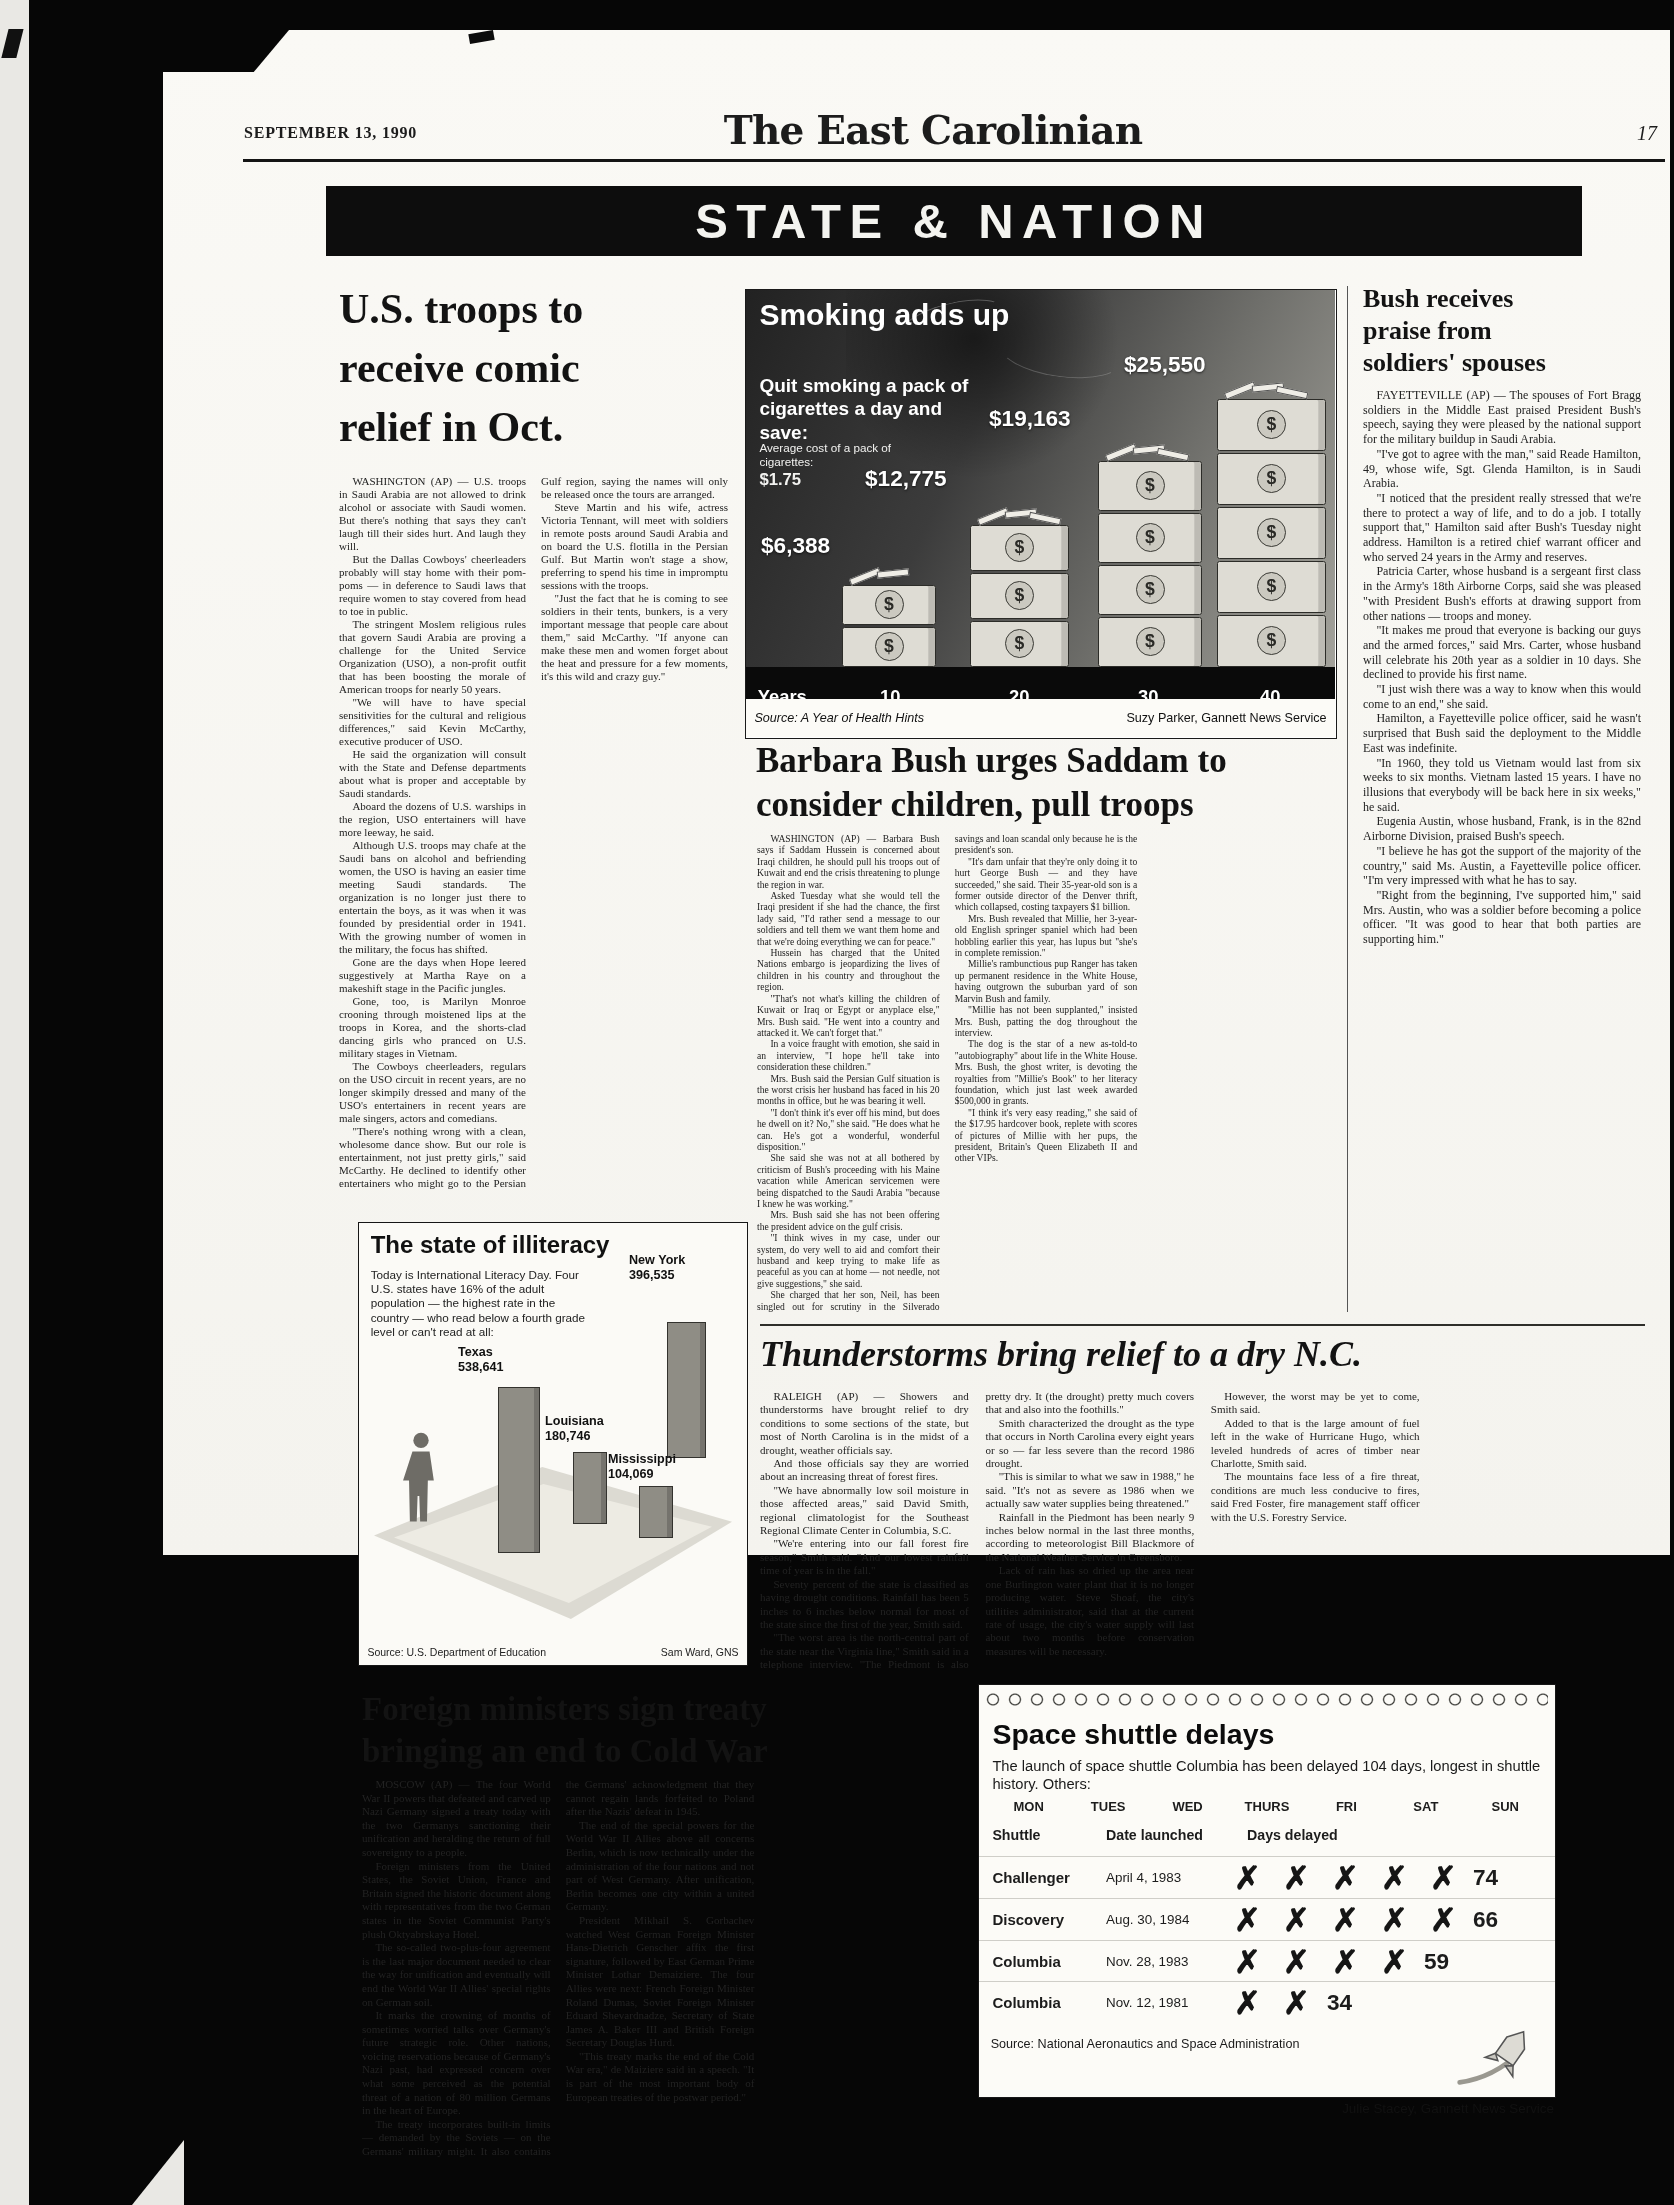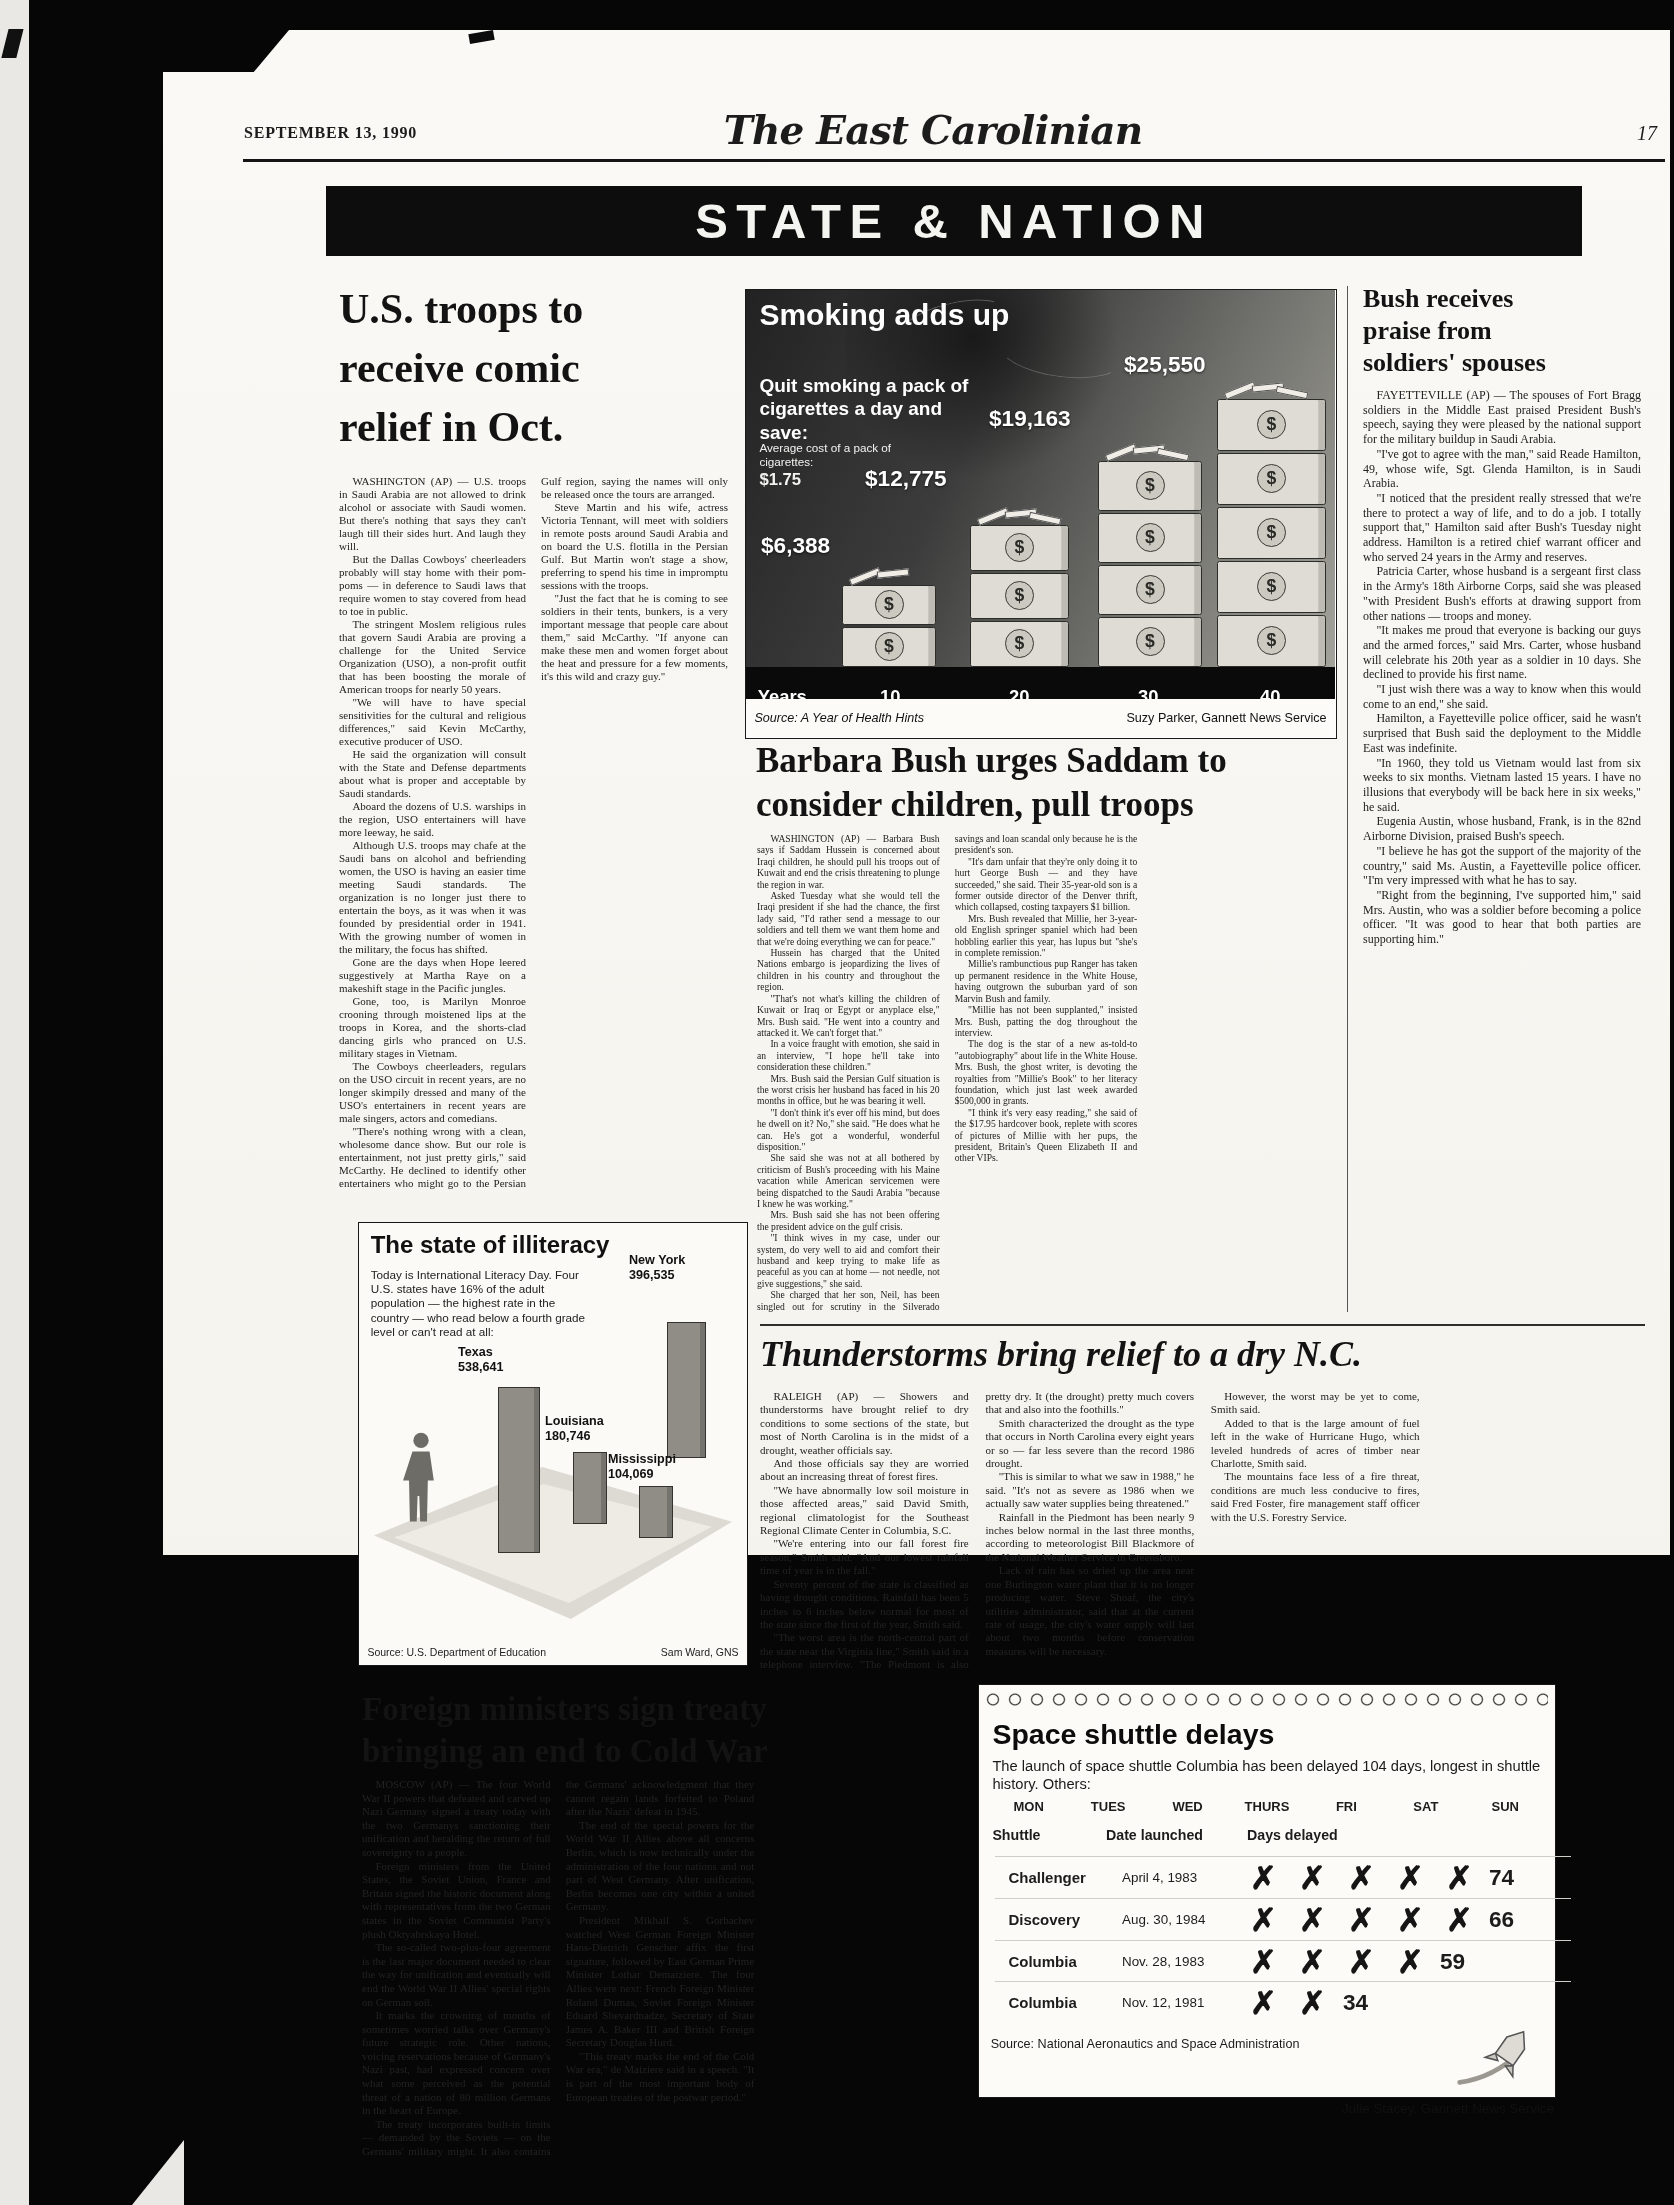--- a/index.html
+++ b/index.html
@@ -9,21 +9,21 @@
   #canvas{position:absolute;left:0;top:0;width:1674px;height:2205px;}
   .scan-strip{left:0;top:0;width:28.5px;height:2205px;background:#e9e8e4;}
   .mark1{left:5px;top:28.5px;width:15px;height:28.5px;background:#111;transform:skewX(-14deg);}
   .curl{left:132px;top:2140px;width:52px;height:65px;background:#e9e8e4;clip-path:polygon(100% 0,100% 100%,0 100%);}
   .paper{left:163px;top:30px;width:1507px;height:1525px;background:linear-gradient(#faf9f5,#f4f3ee);}
   .corner-blotch{left:0;top:0;width:126px;height:42px;background:#060606;clip-path:polygon(0 0,100% 0,72% 100%,0 100%);}
   .staple{left:306px;top:1.7px;width:25px;height:10px;background:#0c0c0c;transform:rotate(-10deg);}
 
   .dateline{left:81px;top:94px;font-size:16px;font-weight:bold;letter-spacing:0.8px;}
   .masthead{left:519px;top:77px;width:502px;text-align:center;font-family:"DejaVu Serif",serif;
-            font-weight:bold;font-size:39px;letter-spacing:-0.8px;font-style:italic;}
+            font-weight:bold;font-size:39px;letter-spacing:-0.8px;}
   .pagenum{left:1474px;top:92px;font-style:italic;font-size:20px;}
   .rule-header{left:80px;top:129px;width:1422px;height:3.3px;background:#141414;}
   .banner{left:163px;top:156px;width:1256px;height:70px;background:#0d0d0d;display:flex;
           align-items:center;justify-content:center;}
   .banner span{color:#f4f4f0;font-family:"Liberation Sans",sans-serif;font-weight:bold;
           font-size:49px;letter-spacing:8.4px;}
 
   .headline{font-weight:bold;color:#131313;}
   .h-uso{left:176px;top:250px;width:393px;font-size:42px;line-height:59px;}
   .h-praise{left:1200px;top:253px;width:268px;font-size:26px;line-height:32px;}
@@ -103,21 +103,21 @@
 
   
   .fig-shuttle{left:815px;top:1654px;width:576px;height:412px;border:1.7px solid #161616;background:#fcfbf7;}
   .sh-scallop{left:3.3px;top:3.3px;width:566px;height:23.4px;background-image:radial-gradient(circle at 11px 11.7px,#fcfbf7 4.2px,#3c3c38 5.4px,#fcfbf7 6.7px);background-size:22px 23.4px;background-repeat:repeat-x;}
   .sh-title{left:13.4px;top:33px;font-family:"Liberation Sans",sans-serif;font-weight:bold;font-size:28.5px;color:#0c0c0c;}
   .sh-sub{left:13.4px;top:72px;width:548px;font-family:"Liberation Sans",sans-serif;font-size:14.7px;line-height:18.4px;color:#1a1a1a;}
   .sh-days{left:10px;top:114px;width:556px;display:flex;}
   .sh-days span{flex:1;text-align:center;font-family:"Liberation Sans",sans-serif;font-weight:bold;font-size:13px;}
   .sh-cols span{position:absolute;top:142px;font-family:"Liberation Sans",sans-serif;font-weight:bold;font-size:14.2px;}
   .sc1{left:13.4px;}.sc2{left:127px;}.sc3{left:268px;}
-  .sh-row{left:16px;width:576px;height:42px;border-top:0.8px solid #cfcec8;}
+  .sh-row{left:0;width:576px;height:42px;border-top:0.8px solid #cfcec8;}
   .r1{top:171px;}.r2{top:213px;}.r3{top:255px;}.r4{top:296px;}
   .sh-name{position:absolute;left:13.4px;top:11.7px;font-family:"Liberation Sans",sans-serif;font-weight:bold;font-size:15px;}
   .sh-date{position:absolute;left:127px;top:13.4px;font-family:"Liberation Sans",sans-serif;font-size:13.4px;}
   .sh-xs{position:absolute;left:244px;top:1.7px;white-space:nowrap;}
   .xmark{display:inline-block;width:49px;text-align:center;font-family:"Liberation Sans",sans-serif;font-weight:bold;font-size:32px;color:#151515;}
   .sh-total{position:absolute;top:8.4px;font-family:"Liberation Sans",sans-serif;font-weight:bold;font-size:22.6px;}
   .t5{left:494px;}.t4{left:445px;}.t2{left:348px;}
   .sh-src{left:11.7px;top:352px;font-family:"Liberation Sans",sans-serif;font-size:12.6px;color:#1a1a1a;}
   .sh-svg{right:8.4px;bottom:10px;}
   .sh-credit{left:815px;top:2071px;width:576px;text-align:right;font-family:"Liberation Sans",sans-serif;font-size:13.4px;color:#111;}

